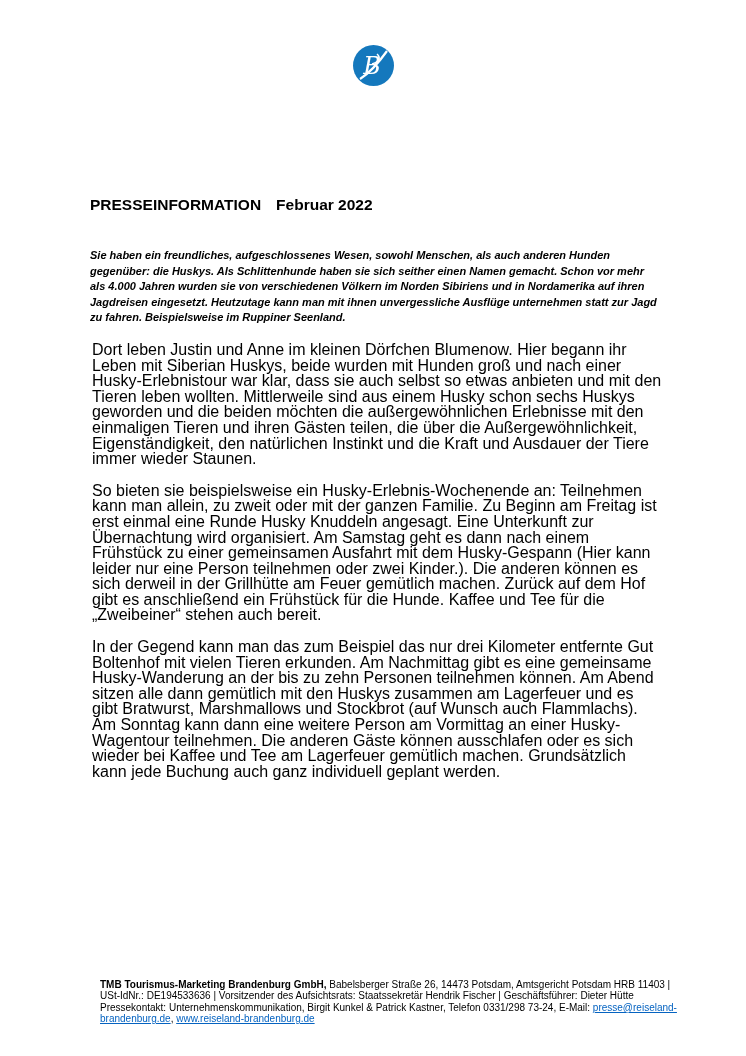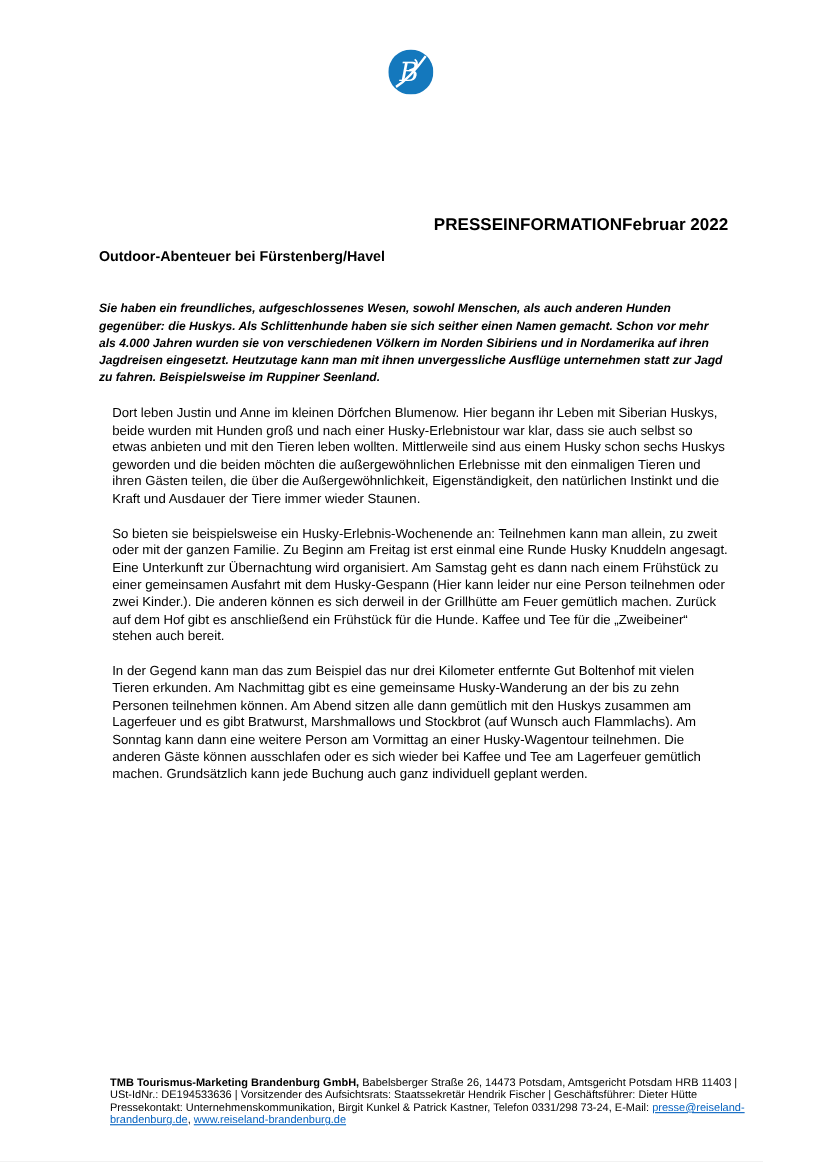--- a/index.html
+++ b/index.html
@@ -25,44 +25,45 @@
     font-weight:bold;
     letter-spacing:0.5px;
   }
   
   .content{
     position:absolute;
     left:90px;top:196px;width:572px;
   }
   .kicker-row{
     display:flex;
-    justify-content:flex-end;
+    justify-content:flex-start;
     font-size:15.5px;
     font-weight:bold;
+    gap:15px;
   }
   .title{
     margin-top:35px;
     font-size:15.5px;
     font-weight:bold;
   }
   .subtitle{
     margin-top:11px;
     font-size:13px;
     font-weight:bold;
   }
   .lead{
     margin-top:34px;
     font-size:11px;
     line-height:15.6px;
     font-weight:bold;
     font-style:italic;
   }
   .body-par{
-    margin:16px 0 0 12px;
-    font-size:12px;
+    margin:16px 0 0 2px;
+    font-size:16px;
     line-height:15.6px;
   }
   
   .footer{
     position:absolute;
     left:100px;top:979px;width:580px;
     font-size:10px;
     line-height:11.4px;
   }
   .footer b{font-weight:bold;}
@@ -82,21 +83,20 @@
     </svg>
   </div>
 
   <div class="content">
 
     <div class="kicker-row">
       <span>PRESSEINFORMATION</span>
       <span>Februar 2022</span>
     </div>
 
-    <div class="subtitle">Outdoor-Abenteuer bei Fürstenberg/Havel</div>
 
     <p class="lead">Sie haben ein freundliches, aufgeschlossenes Wesen, sowohl Menschen, als auch anderen Hunden gegenüber: die Huskys. Als Schlittenhunde haben sie sich seither einen Namen gemacht. Schon vor mehr als 4.000 Jahren wurden sie von verschiedenen Völkern im Norden Sibiriens und in Nordamerika auf ihren Jagdreisen eingesetzt. Heutzutage kann man mit ihnen unvergessliche Ausflüge unternehmen statt zur Jagd zu fahren. Beispielsweise im Ruppiner Seenland.</p>
 
     <p class="body-par">Dort leben Justin und Anne im kleinen Dörfchen Blumenow. Hier begann ihr Leben mit Siberian Huskys, beide wurden mit Hunden groß und nach einer Husky-Erlebnistour war klar, dass sie auch selbst so etwas anbieten und mit den Tieren leben wollten. Mittlerweile sind aus einem Husky schon sechs Huskys geworden und die beiden möchten die außergewöhnlichen Erlebnisse mit den einmaligen Tieren und ihren Gästen teilen, die über die Außergewöhnlichkeit, Eigenständigkeit, den natürlichen Instinkt und die Kraft und Ausdauer der Tiere immer wieder Staunen.</p>
     <p class="body-par">So bieten sie beispielsweise ein Husky-Erlebnis-Wochenende an: Teilnehmen kann man allein, zu zweit oder mit der ganzen Familie. Zu Beginn am Freitag ist erst einmal eine Runde Husky Knuddeln angesagt. Eine Unterkunft zur Übernachtung wird organisiert. Am Samstag geht es dann nach einem Frühstück zu einer gemeinsamen Ausfahrt mit dem Husky-Gespann (Hier kann leider nur eine Person teilnehmen oder zwei Kinder.). Die anderen können es sich derweil in der Grillhütte am Feuer gemütlich machen. Zurück auf dem Hof gibt es anschließend ein Frühstück für die Hunde. Kaffee und Tee für die „Zweibeiner“ stehen auch bereit.</p>
     <p class="body-par">In der Gegend kann man das zum Beispiel das nur drei Kilometer entfernte Gut Boltenhof mit vielen Tieren erkunden. Am Nachmittag gibt es eine gemeinsame Husky-Wanderung an der bis zu zehn Personen teilnehmen können. Am Abend sitzen alle dann gemütlich mit den Huskys zusammen am Lagerfeuer und es gibt Bratwurst, Marshmallows und Stockbrot (auf Wunsch auch Flammlachs). Am Sonntag kann dann eine weitere Person am Vormittag an einer Husky-Wagentour teilnehmen. Die anderen Gäste können ausschlafen oder es sich wieder bei Kaffee und Tee am Lagerfeuer gemütlich machen. Grundsätzlich kann jede Buchung auch ganz individuell geplant werden.</p>
   </div>
 
   <div class="footer">
     <b>TMB Tourismus-Marketing Brandenburg GmbH,</b><span> Babelsberger Straße 26, 14473 Potsdam, Amtsgericht Potsdam HRB 11403 | USt-IdNr.: DE194533636 | Vorsitzender des Aufsichtsrats: Staatssekretär Hendrik Fischer | Geschäftsführer: Dieter Hütte Pressekontakt: Unternehmenskommunikation, Birgit Kunkel &amp; Patrick Kastner, Telefon 0331/298 73-24, E-Mail: </span><a style="color:#0563c1;">presse@reiseland-brandenburg.de</a><span>, </span><a style="color:#0563c1;">www.reiseland-brandenburg.de</a>

